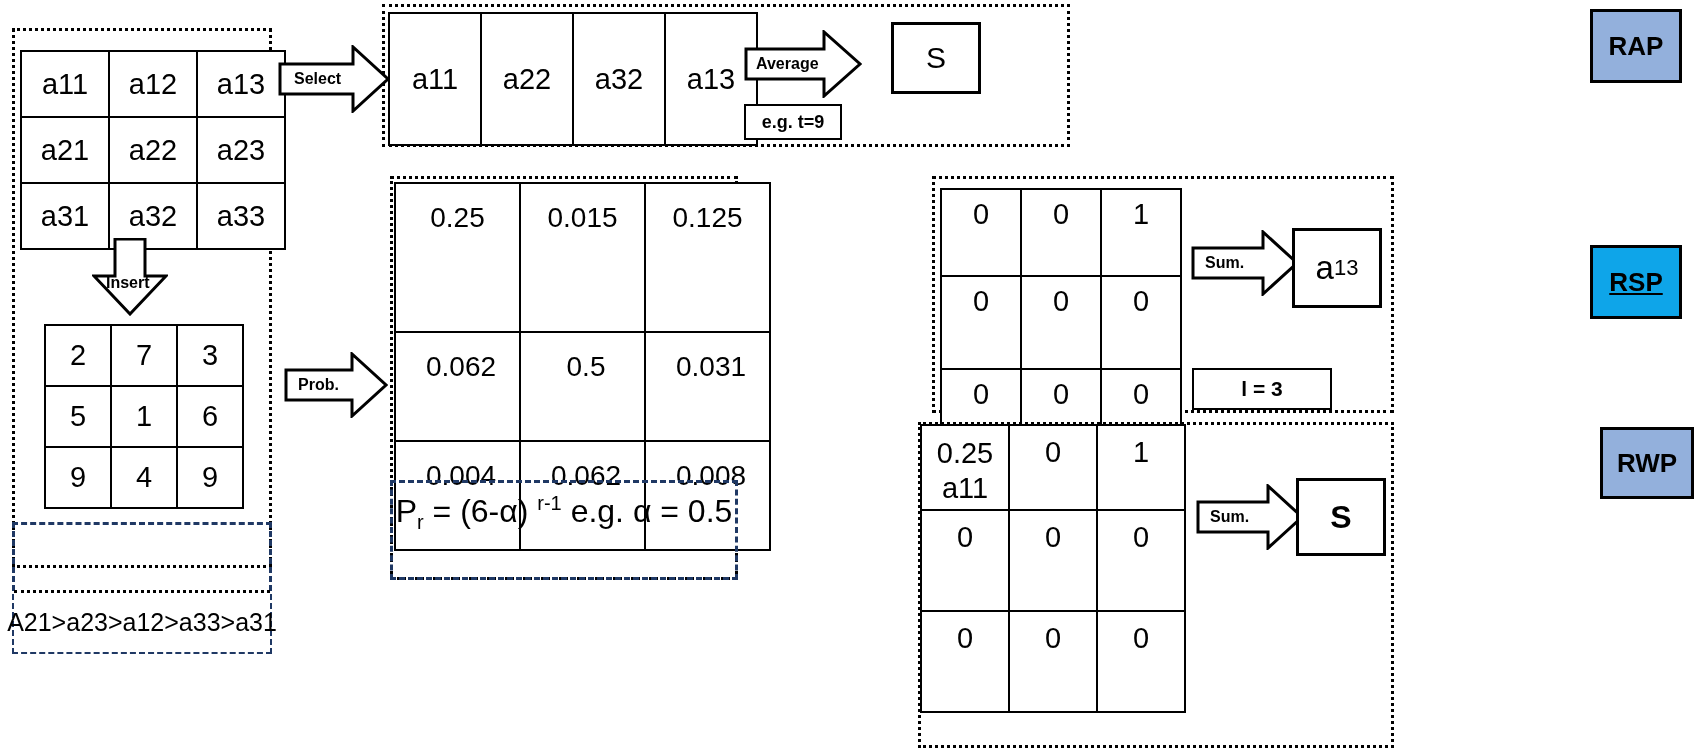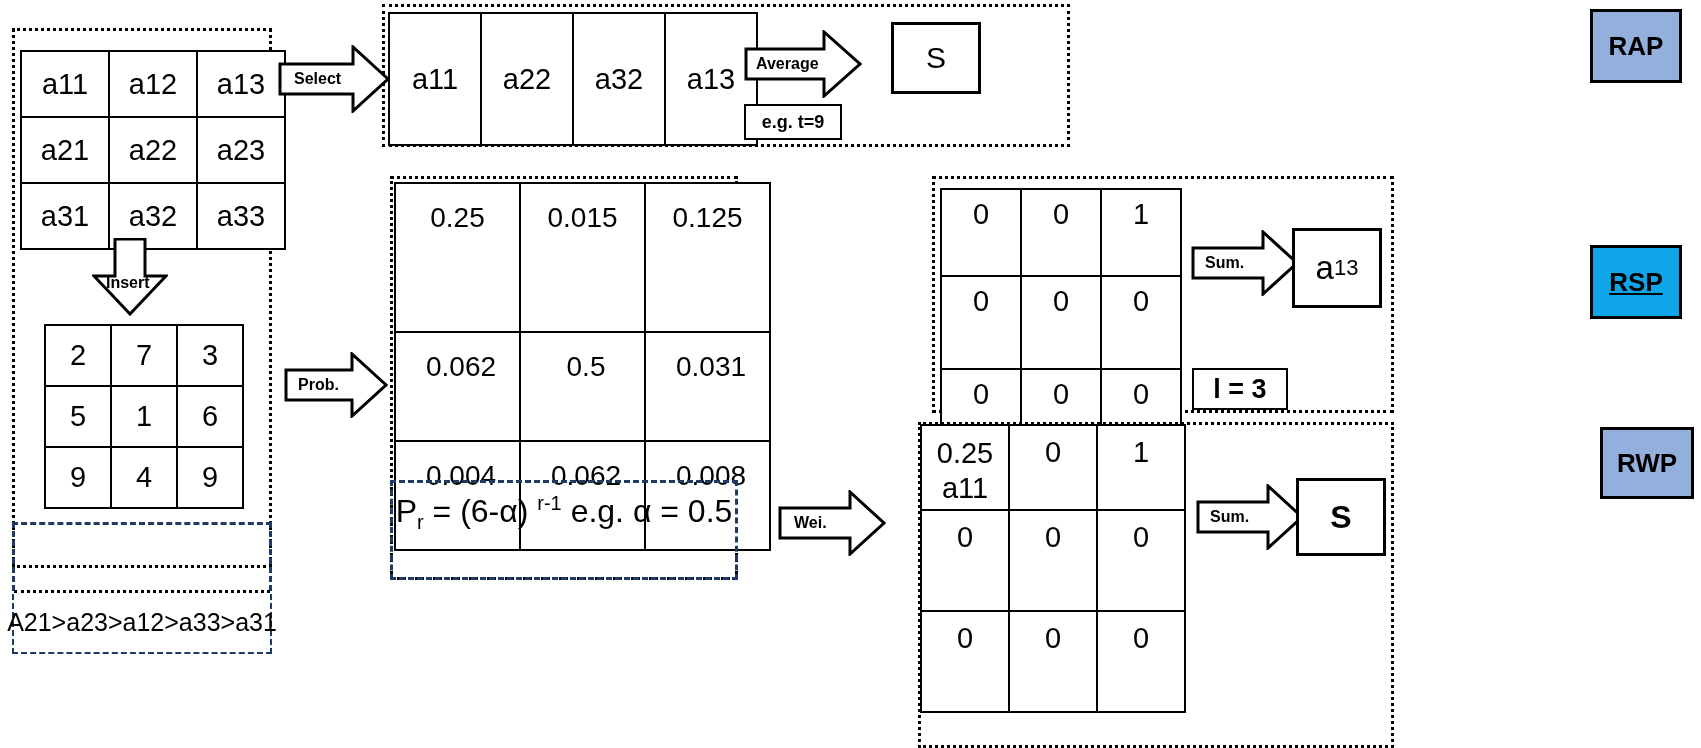--- a/index.html
+++ b/index.html
@@ -267,30 +267,24 @@
       <polygon points="2,18 72,18 72,2 106,33 72,64 72,48 2,48" fill="#ffffff" stroke="#000000" stroke-width="3"></polygon>
     </svg>
     <span class="alabel" style="left:14px;top:24px;">Sum.</span>
   </div>
 
   <div class="abs box box-a13" style="left:1292px;top:228px;width:90px;height:80px;">
     <span>a</span>
       <sub>13</sub>
   </div>
 
-  <div class="abs box box-small-label" style="left:1192px;top:368px;width:96px;height:42px;font-size:27px;">l = 3</div>
+  <div class="abs box box-small-label" style="left:1192px;top:368px;width:140px;height:42px;font-size:21px;">l = 3</div>
 
   <div class="abs dotted-frame" style="left:918px;top:422px;width:476px;height:326px;"></div>
 
-  <div class="arrow" style="left:778px;top:490px;width:108px;height:66px;">
-    <svg width="108" height="66" viewBox="0 0 108 66">
-      <polygon points="2,18 72,18 72,2 106,33 72,64 72,48 2,48" fill="#ffffff" stroke="#000000" stroke-width="3"></polygon>
-    </svg>
-    <span class="alabel" style="left:16px;top:24px;">Wei.</span>
-  </div>
 
   <table class="abs matrix m-wei" style="left:920px;top:424px;">
     <tbody>
         <tr>
       <td style="line-height:1.2;">
         <span>0.25</span><br>
         <span>a11</span>
       </td>
       <td>0</td>
       <td>1</td>

